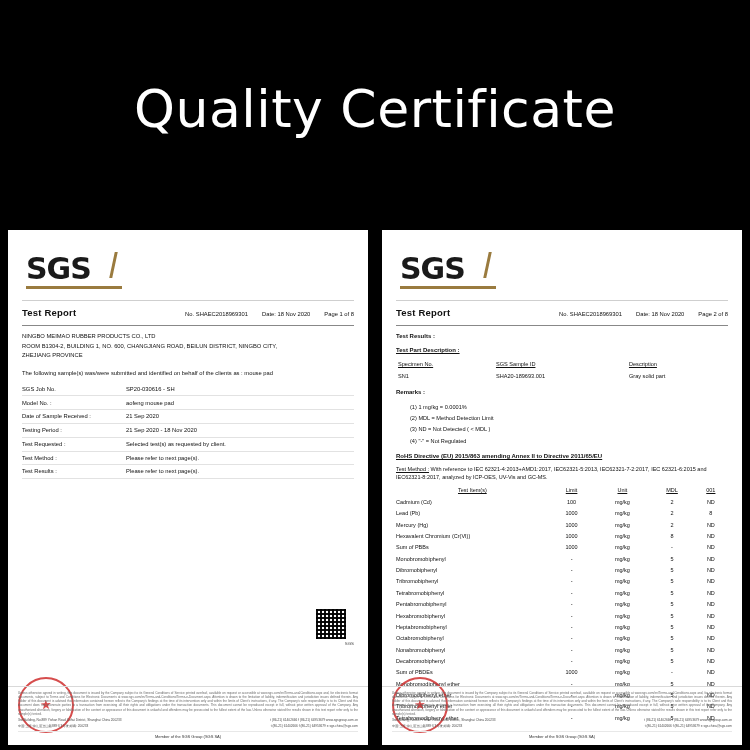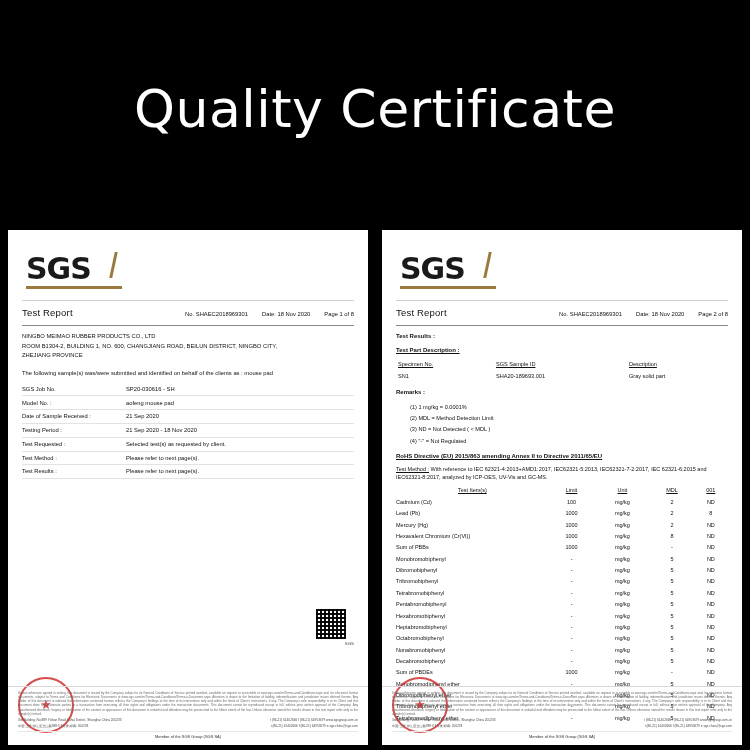--- a/index.html
+++ b/index.html
@@ -47,21 +47,21 @@
     border-left:3px solid #9a7b3f; transform:skewX(-12deg);
   }
 
   .hr-thin { border:0; border-top:1px solid #cfcfcf; margin:6px 0 5px 0; }
   .hr-dark { border:0; border-top:1px solid #888; margin:5px 0 5px 0; }
 
   .head-row {
     display:flex; align-items:baseline; justify-content:space-between;
     font-size:6px; margin-bottom:4px;
   }
-  .report-title { font-size:9.5px; font-weight:normal; letter-spacing:0.2px; }
+  .report-title { font-size:9.5px; font-weight:bold; letter-spacing:0.2px; }
   .head-meta { display:flex; gap:14px; font-size:5.8px; }
 
   .addr { font-size:5.8px; line-height:1.7; margin:6px 0 8px 0; }
 
   .sample-line { font-size:5.8px; margin:6px 0 5px 0; }
 
   table.kv { width:100%; border-collapse:collapse; font-size:5.8px; }
   table.kv td { padding:2.2px 0; vertical-align:top; }
   table.kv td.k { width:104px; }
   table.kv tr { border-bottom:1px solid #e2e2e2; }

